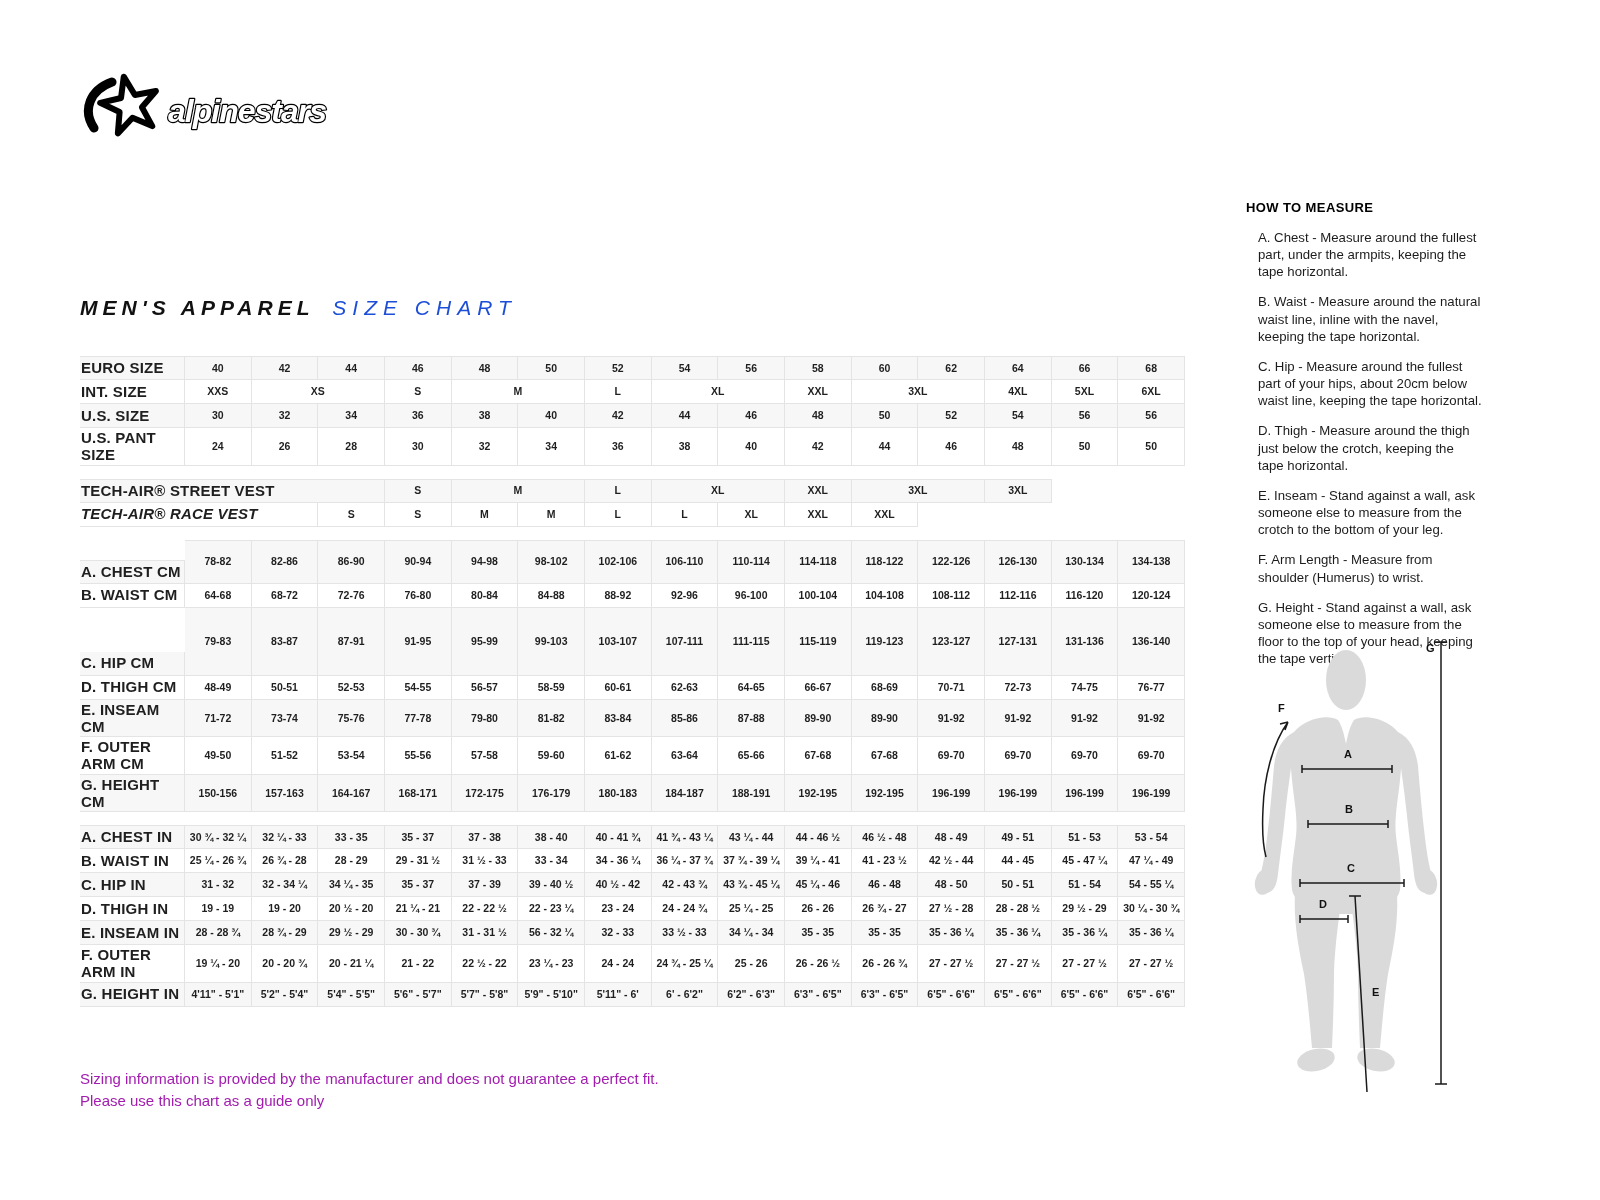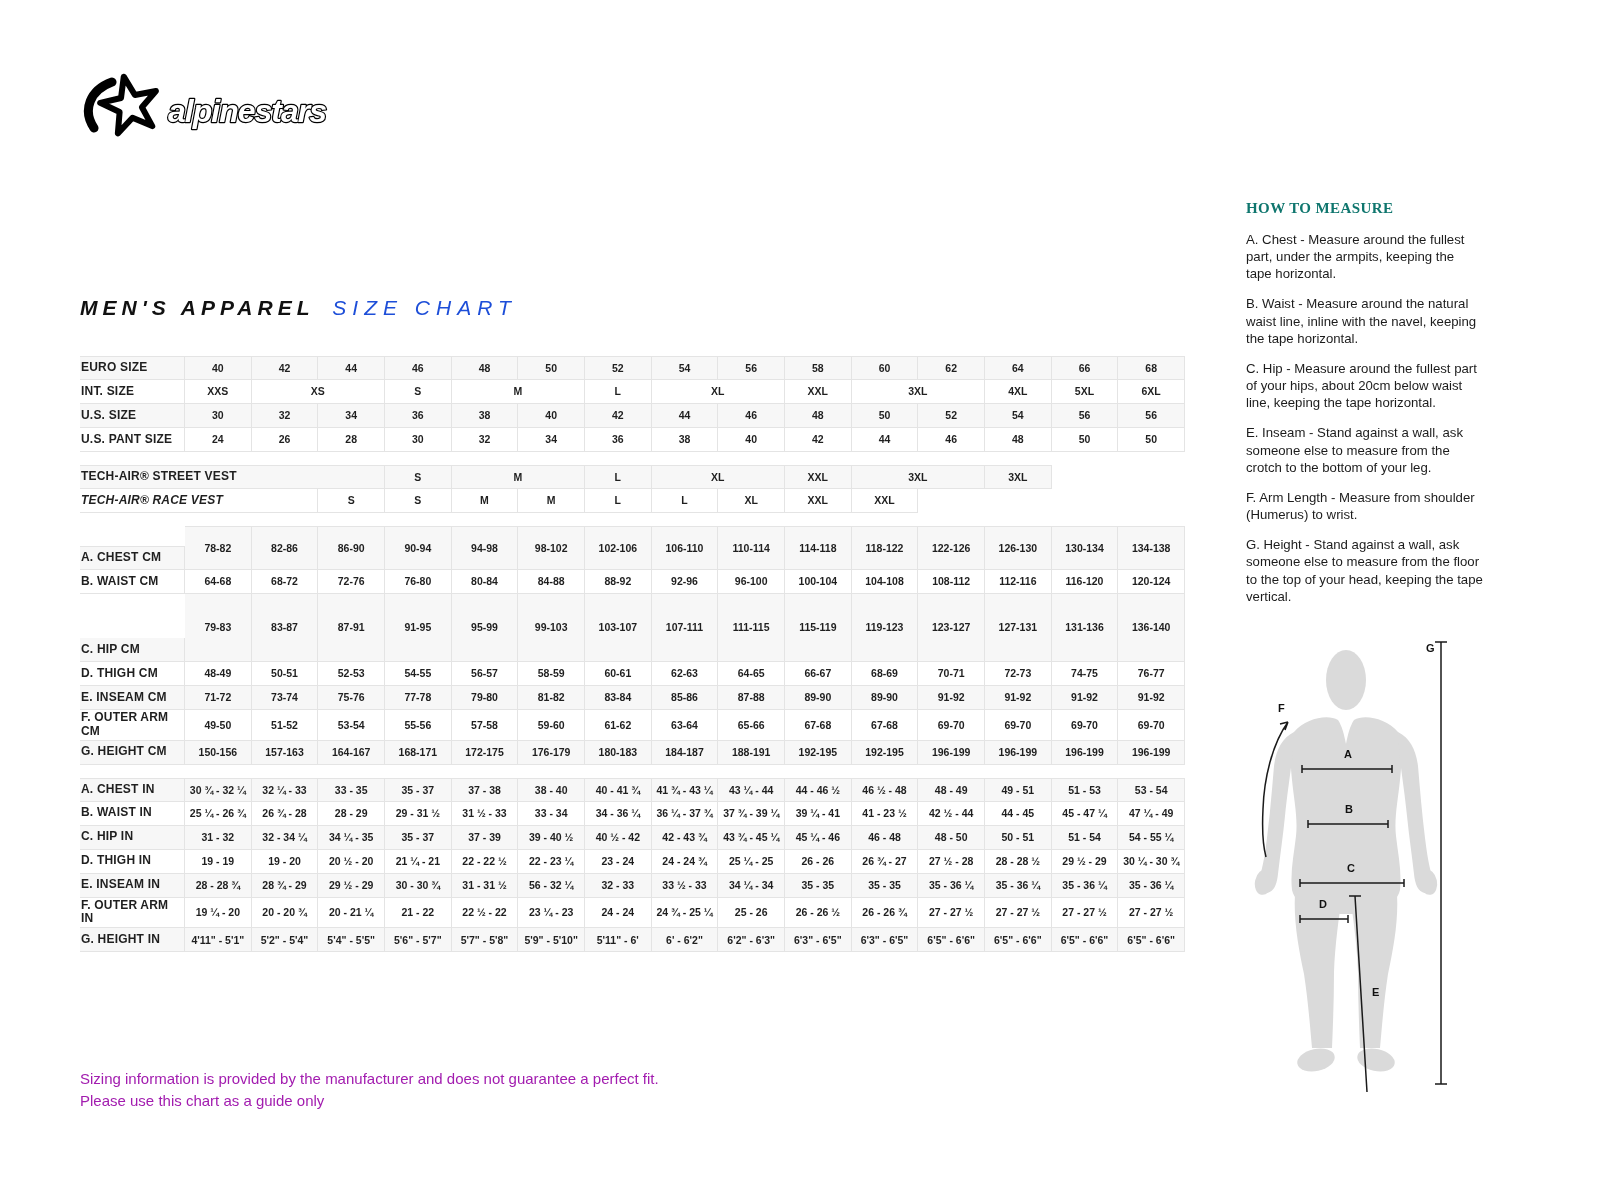--- a/index.html
+++ b/index.html
@@ -21,29 +21,29 @@
   #size-table{left:80px;top:356px;width:1105px;}
   .tgroup{margin-top:0;}
   .tgroup + .tgroup{margin-top:13px;}
   .trow{display:grid;grid-template-columns:105px repeat(15,1fr);}
   .cell{
     min-height:24px;display:flex;align-items:center;justify-content:center;
     font-size:10.5px;font-weight:bold;color:#1f1f1f;
     border-right:1px solid #e4e4e4;border-bottom:1px solid #e4e4e4;
     padding:1px 2px;box-sizing:border-box;text-align:center;line-height:1.15;
   }
-  .cell.label{justify-content:flex-start;text-align:left;font-size:12px;letter-spacing:.2px;padding-left:1px;}
+  .cell.label{justify-content:flex-start;text-align:left;font-size:15px;letter-spacing:.2px;padding-left:1px;}
   .tgroup .trow:first-child .cell:not(.trail){border-top:1px solid #e4e4e4;}
   .trow:nth-child(odd) .cell:not(.trail){background:#f7f7f7;}
   .cell.trail{border:none;background:#fff !important;}
 
   
   #measure{left:1246px;top:200px;width:237px;}
-  #measure h3{margin:0 0 14px 0;font-size:15px;letter-spacing:.4px;color:#0f766e;font-family:Liberation Serif, serif;}
-  #measure p{margin:0 0 13px 0;font-size:13.2px;line-height:1.3;color:#1c1c1c;}
+  #measure h3{margin:0 0 14px 0;font-size:13px;letter-spacing:.4px;color:#000000;}
+  #measure p{margin:0 0 13px 12px;font-size:13.2px;line-height:1.3;color:#1c1c1c;}
 
   
   #figure{left:1236px;top:614px;width:332px;height:484px;}
   .silhouette{fill:#dadada;}
   .mline{stroke:#1a1a1a;stroke-width:1.5;fill:none;}
   .mlabel{font-family:"Liberation Sans",sans-serif;font-size:11px;font-weight:bold;fill:#111;}
 
   
   #footer{left:80px;top:1068px;font-size:15px;line-height:1.45;color:#a21caf;}
 </style>
@@ -417,20 +417,21 @@
       </div>
     </div>
   </div>
 
 <div id="measure" class="abs">
   <h3>HOW TO MEASURE</h3>
   <div>
       <p>A. Chest - Measure around the fullest part, under the armpits, keeping the tape horizontal.</p>
       <p>B. Waist - Measure around the natural waist line, inline with the navel, keeping the tape horizontal.</p>
       <p>C. Hip - Measure around the fullest part of your hips, about 20cm below waist line, keeping the tape horizontal.</p>
+      <p>D. Thigh - Measure around the thigh just below the crotch, keeping the tape horizontal.</p>
       <p>E. Inseam - Stand against a wall, ask someone else to measure from the crotch to the bottom of your leg.</p>
       <p>F. Arm Length - Measure from shoulder (Humerus) to wrist.</p>
       <p>G. Height - Stand against a wall, ask someone else to measure from the floor to the top of your head, keeping the tape vertical.</p>
     </div>
 </div>
 
 <svg id="figure" class="abs" viewBox="0 0 332 484" aria-hidden="true">
   <g>
     <ellipse class="silhouette" cx="110" cy="66" rx="20" ry="30"></ellipse>
 

